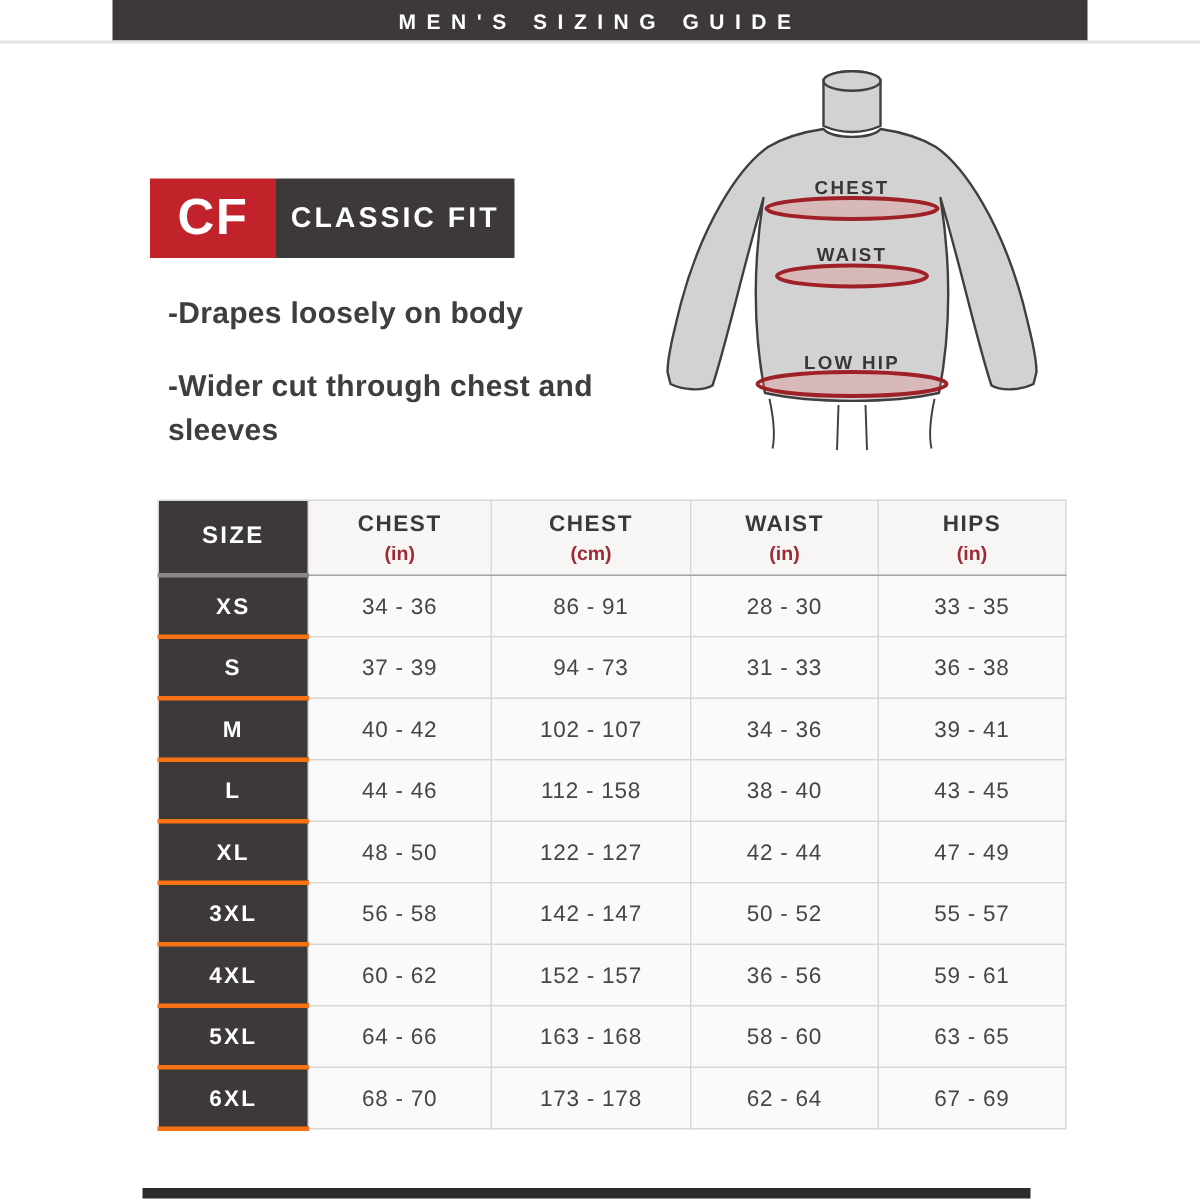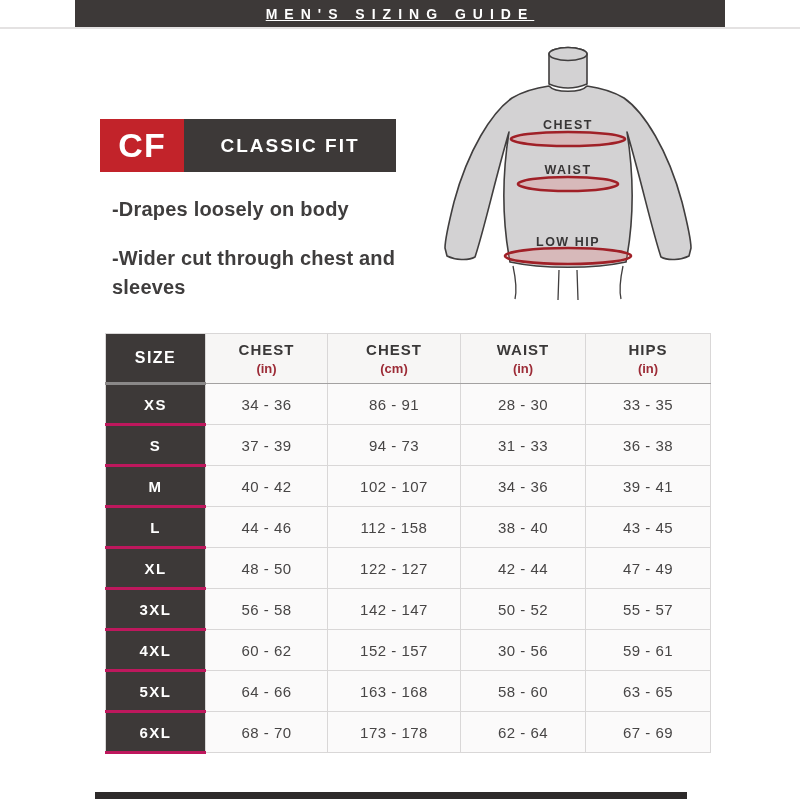--- a/index.html
+++ b/index.html
@@ -4,32 +4,32 @@
 <style>
   html,body{margin:0;padding:0;}
   body{
     width:800px;height:800px;position:relative;overflow:hidden;
     background:#ffffff;font-family:"Liberation Sans", sans-serif;
   }
   
   .banner{
     position:absolute;left:75px;top:0;width:650px;height:27px;
     background:#3d3938;color:#fff;display:flex;align-items:center;justify-content:center;
-    font-size:14px;font-weight:bold;letter-spacing:7px;text-decoration:underline;
+    font-size:14px;font-weight:bold;letter-spacing:7px;
   }
   .banner-underline{position:absolute;left:0;top:27px;width:800px;height:2px;background:#e4e2e2;}
 
   
   .fit-badge{position:absolute;left:100px;top:119px;display:flex;height:53px;}
   .fit-cf{
     width:84px;background:#c2232a;color:#fff;font-weight:bold;font-size:34px;
     display:flex;align-items:center;justify-content:center;letter-spacing:1px;
   }
   .fit-name{
-    width:212px;background:#3d3938;color:#fff;font-weight:bold;font-size:19px;
+    width:159px;background:#3d3938;color:#fff;font-weight:bold;font-size:19px;
     letter-spacing:2px;display:flex;align-items:center;justify-content:center;
   }
 
   
   .bullets{position:absolute;left:100px;top:195px;width:300px;color:#3f3d3d;}
   .bullets p{margin:0 0 20px 12px;font-size:20px;font-weight:bold;line-height:1.45;letter-spacing:.2px;}
 
   
   .shirt{position:absolute;left:412px;top:40px;width:316px;height:266px;}
   .shirt .outline{fill:#d3d2d3;stroke:#403e3e;stroke-width:1.6;stroke-linejoin:round;}
@@ -42,21 +42,21 @@
   table.size-table{position:absolute;left:105px;top:333px;border-collapse:collapse;}
   .size-table th,.size-table td{border:1px solid #d9d7d7;text-align:center;vertical-align:middle;padding:0;}
   .size-table thead th{height:48px;background:#f7f6f5;border-bottom:1px solid #a3a1a1;}
   .size-table .col-label{display:block;font-size:15px;font-weight:bold;color:#3a3838;letter-spacing:1px;}
   .size-table .col-unit{display:block;font-size:13px;font-weight:bold;color:#9c2b36;margin-top:3px;}
   .size-table th.dark,.size-table td.dark{
     background:#3d3938;color:#ffffff;font-weight:bold;font-size:15px;letter-spacing:1.5px;
   }
   .size-table thead th.dark{font-size:16px;border-bottom:3px solid #8a8888;}
   .size-table tbody td{height:38px;background:#fbfafa;font-size:15px;color:#474545;letter-spacing:.5px;}
-  .size-table tbody td.dark{border-top:3px solid #8a8888;border-bottom:3px solid #be185d;background:#3d3938;}
+  .size-table tbody td.dark{border-top:3px solid #8a8888;border-bottom:3px solid #f97316;background:#3d3938;}
   .bottom-bar{position:absolute;left:95px;top:792px;width:592px;height:7px;background:#2d2a2a;}
 </style>
 </head>
 <body>
 
 <div class="banner">
   <span>MEN'S SIZING GUIDE</span>
 </div>
 <div class="banner-underline"></div>
 
@@ -175,21 +175,21 @@
       <td class="dark">3XL</td>
       <td>56 - 58</td>
       <td>142 - 147</td>
       <td>50 - 52</td>
       <td>55 - 57</td>
     </tr>
     <tr>
       <td class="dark">4XL</td>
       <td>60 - 62</td>
       <td>152 - 157</td>
-      <td>30 - 56</td>
+      <td>36 - 56</td>
       <td>59 - 61</td>
     </tr>
     <tr>
       <td class="dark">5XL</td>
       <td>64 - 66</td>
       <td>163 - 168</td>
       <td>58 - 60</td>
       <td>63 - 65</td>
     </tr>
     <tr>

